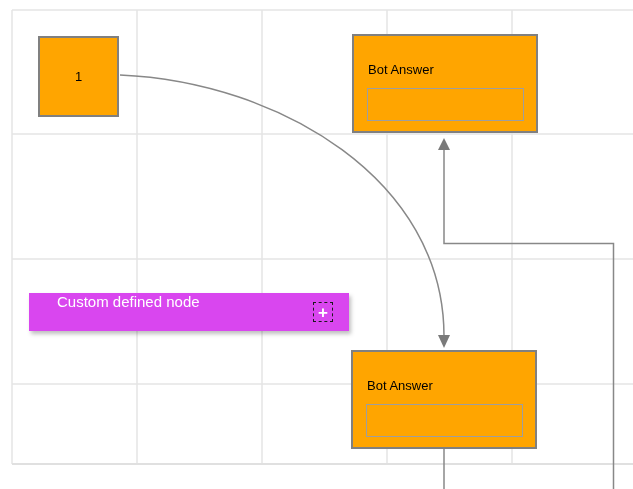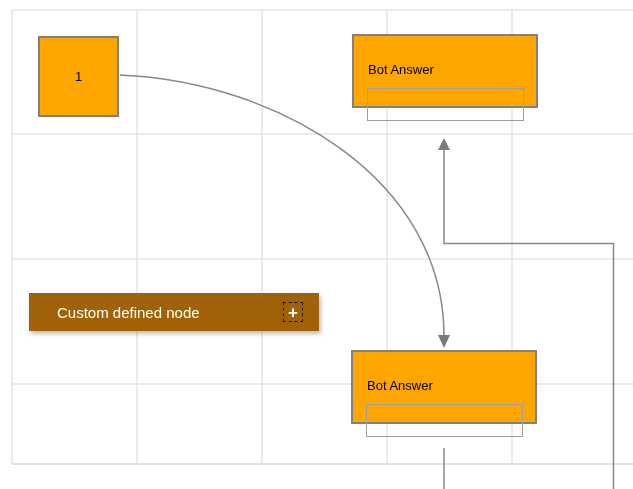--- a/index.html
+++ b/index.html
@@ -37,21 +37,21 @@
     width: 81px;
     height: 81px;
     display: flex;
     align-items: center;
     justify-content: center;
     font-size: 13px;
     color: #000000;
   }
   .bot-node {
     width: 186px;
-    height: 74px;
+    height: 99px;
   }
   #bot-node-top { left: 352px; top: 34px; }
   #bot-node-bottom { left: 351px; top: 350px; }
   .bot-node .bot-label {
     position: absolute;
     left: 14px;
     top: 26px;
     font-size: 13px;
     color: #000000;
     white-space: nowrap;
@@ -62,26 +62,26 @@
     right: 12px;
     top: 52px;
     height: 33px;
     border: 1px solid #9e9e9e;
     background: transparent;
     box-sizing: border-box;
   }
   #custom-node {
     left: 29px;
     top: 293px;
-    width: 290px;
+    width: 320px;
     height: 38px;
-    background: #a16207;
+    background: #d946ef;
     box-shadow: 2px 3px 4px rgba(0,0,0,0.25);
     display: flex;
-    align-items: center;
+    align-items: flex-start;
   }
   #custom-node .custom-label {
     margin-left: 28px;
     font-size: 15px;
     color: #ffffff;
     white-space: nowrap;
   }
   #custom-add-btn {
     position: absolute;
     right: 16px;

